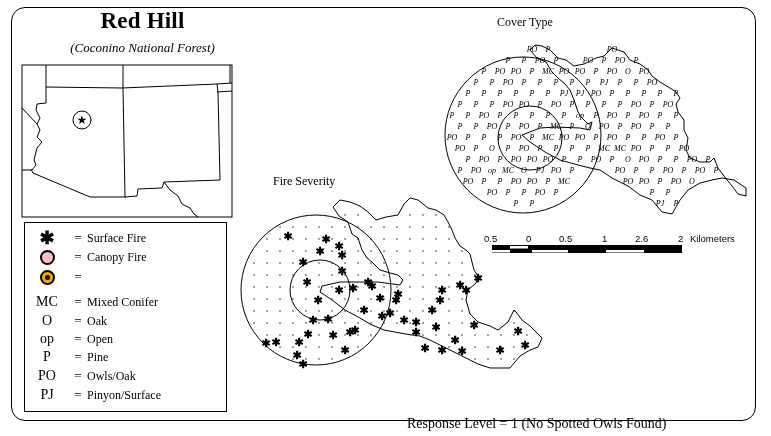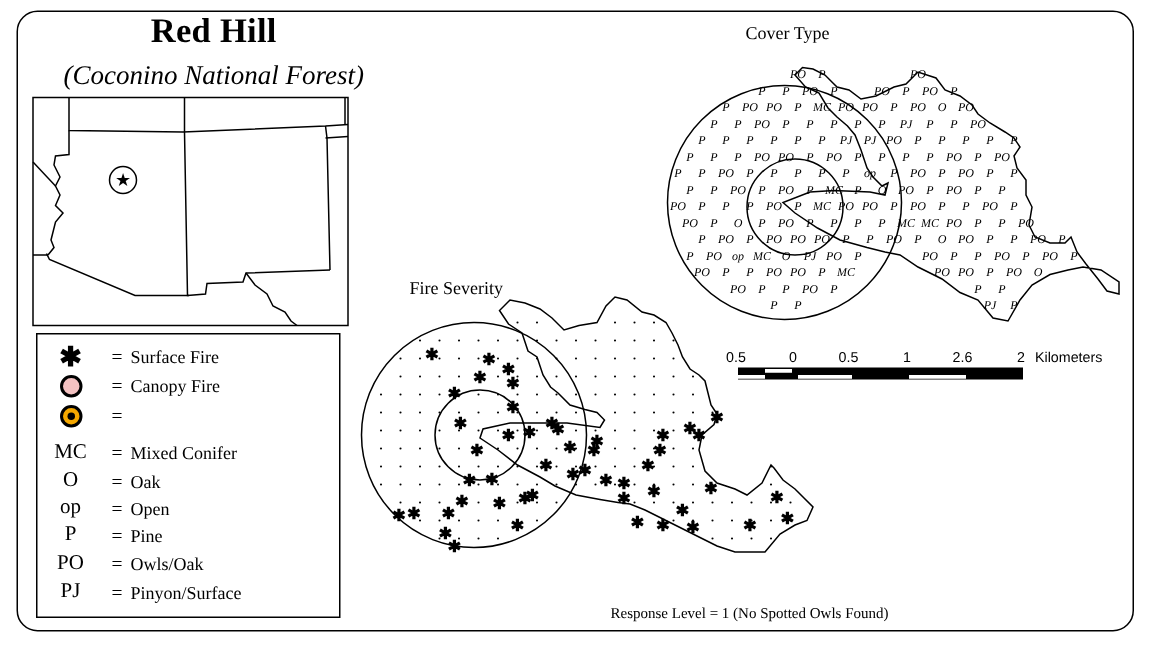--- a/index.html
+++ b/index.html
@@ -1,28 +1,28 @@
 <!DOCTYPE html>
 <html><head>
 <meta charset="utf-8">
 <style>
   html, body { margin:0; padding:0; background:#ffffff; }
   body { width:771px; height:436px; position:relative; overflow:hidden; font-family:"Liberation Serif", "DejaVu Serif", serif; color:#000; }
   .frame { position:absolute; left:11px; top:7px; width:745px; height:414px; border:1.5px solid #000; border-radius:14px; box-sizing:border-box; }
   .title { position:absolute; left:60px; top:8px; width:165px; text-align:center; font-size:23px; font-weight:bold; letter-spacing:0.2px; }
-  .subtitle { position:absolute; left:40px; top:40px; width:205px; text-align:center; font-size:18px; font-style:italic; }
+  .subtitle { position:absolute; left:40px; top:40px; width:205px; text-align:center; font-size:13px; font-style:italic; }
   .panel-title { position:absolute; font-size:12px; }
   #cover-title { left:497px; top:15px; }
-  #fire-title { left:273px; top:185px; }
+  #fire-title { left:273px; top:174px; }
   .legend { position:absolute; left:24px; top:222px; width:203px; height:190px; border:1px solid #000; box-sizing:border-box; }
   .legend-row { position:absolute; left:0; height:18px; display:flex; align-items:center; font-size:12px; }
   .legend-row .sym { width:44px; display:flex; justify-content:center; align-items:center; font-size:14px; }
   .legend-row .eq { width:18px; text-align:center; font-size:13px; }
   .legend-row .lbl { margin-left:0; }
-  .response { position:absolute; left:407px; top:404px; font-size:10px; }
+  .response { position:absolute; left:407px; top:416px; font-size:14px; }
   .scalebar-labels { position:absolute; top:233px; left:0; font-family:"Liberation Sans", sans-serif; font-size:9.5px; }
   .scalebar-labels span { position:absolute; white-space:nowrap;text-align:center; }
   svg.map { position:absolute; left:0; top:0; }
 </style>
 </head>
 <body>
 
 <div class="frame"></div>
 
 <div class="title">Red Hill</div>

